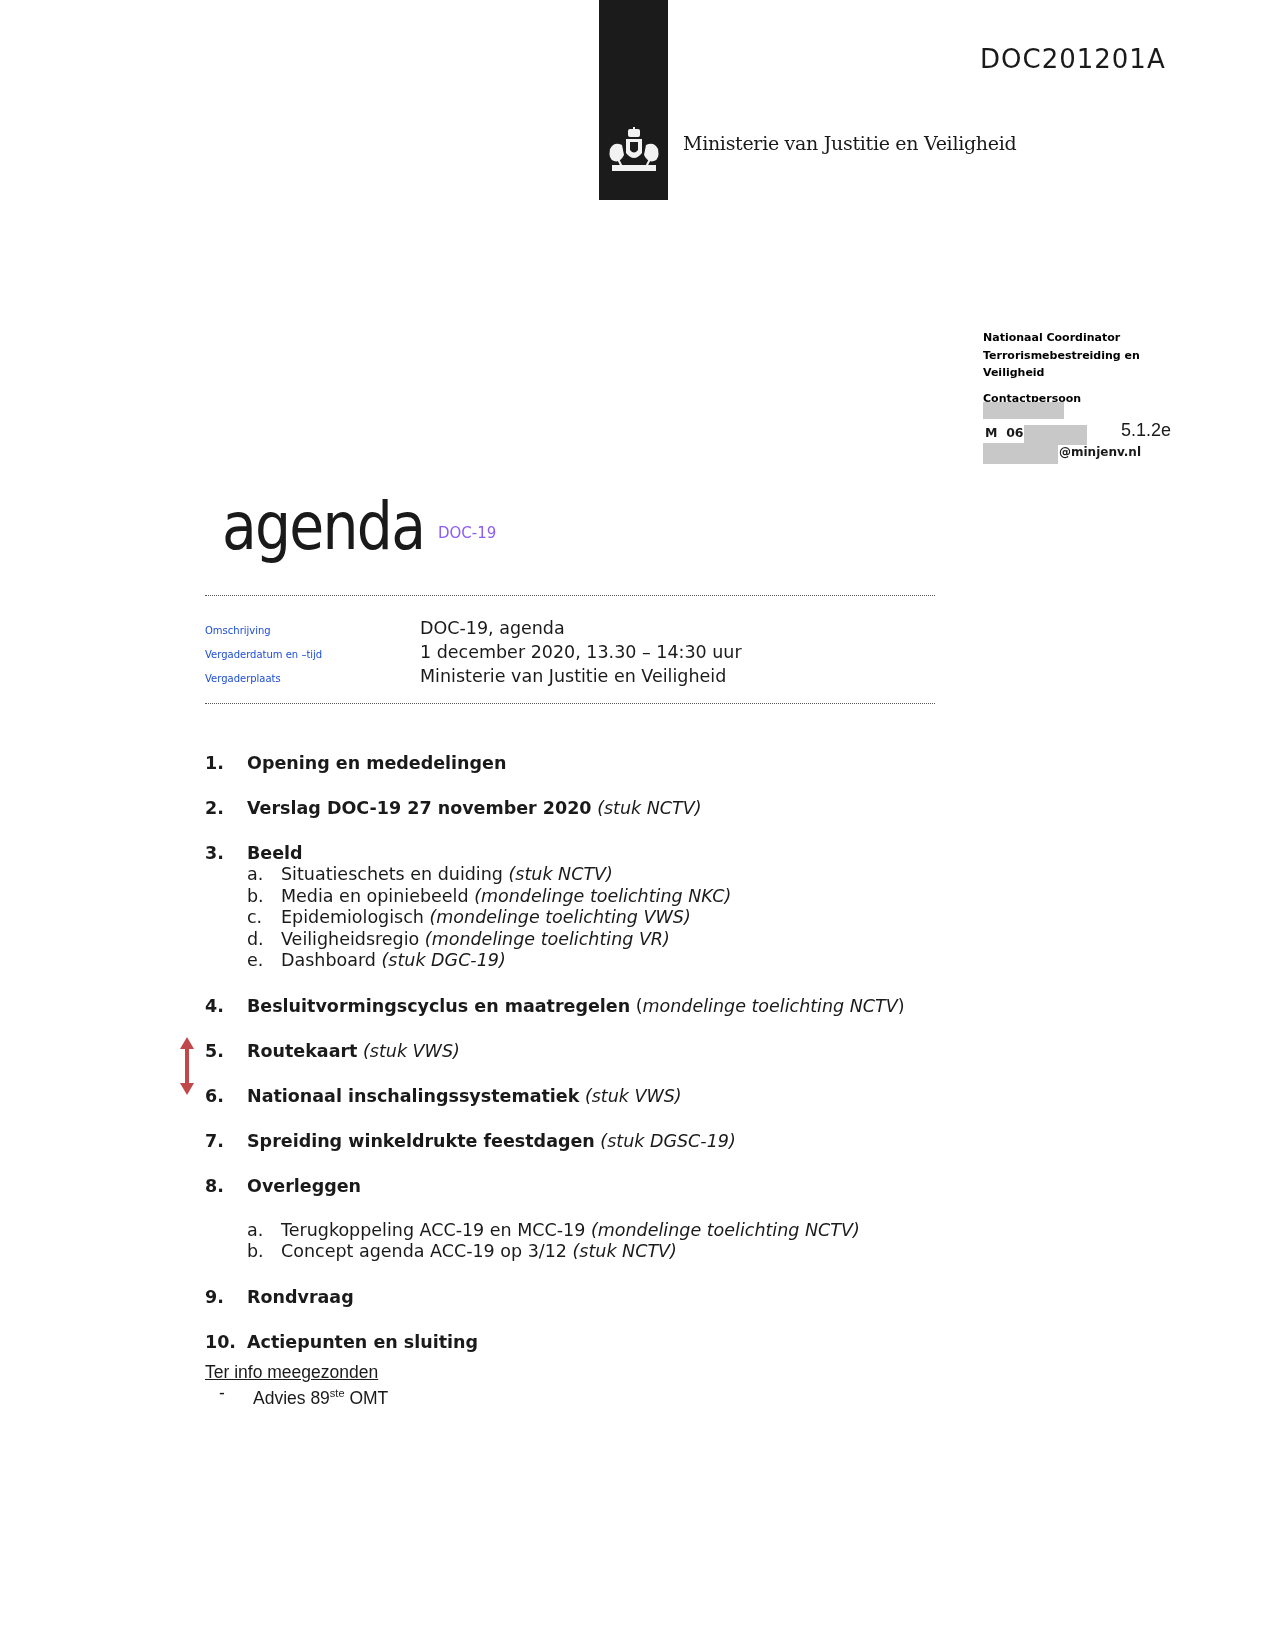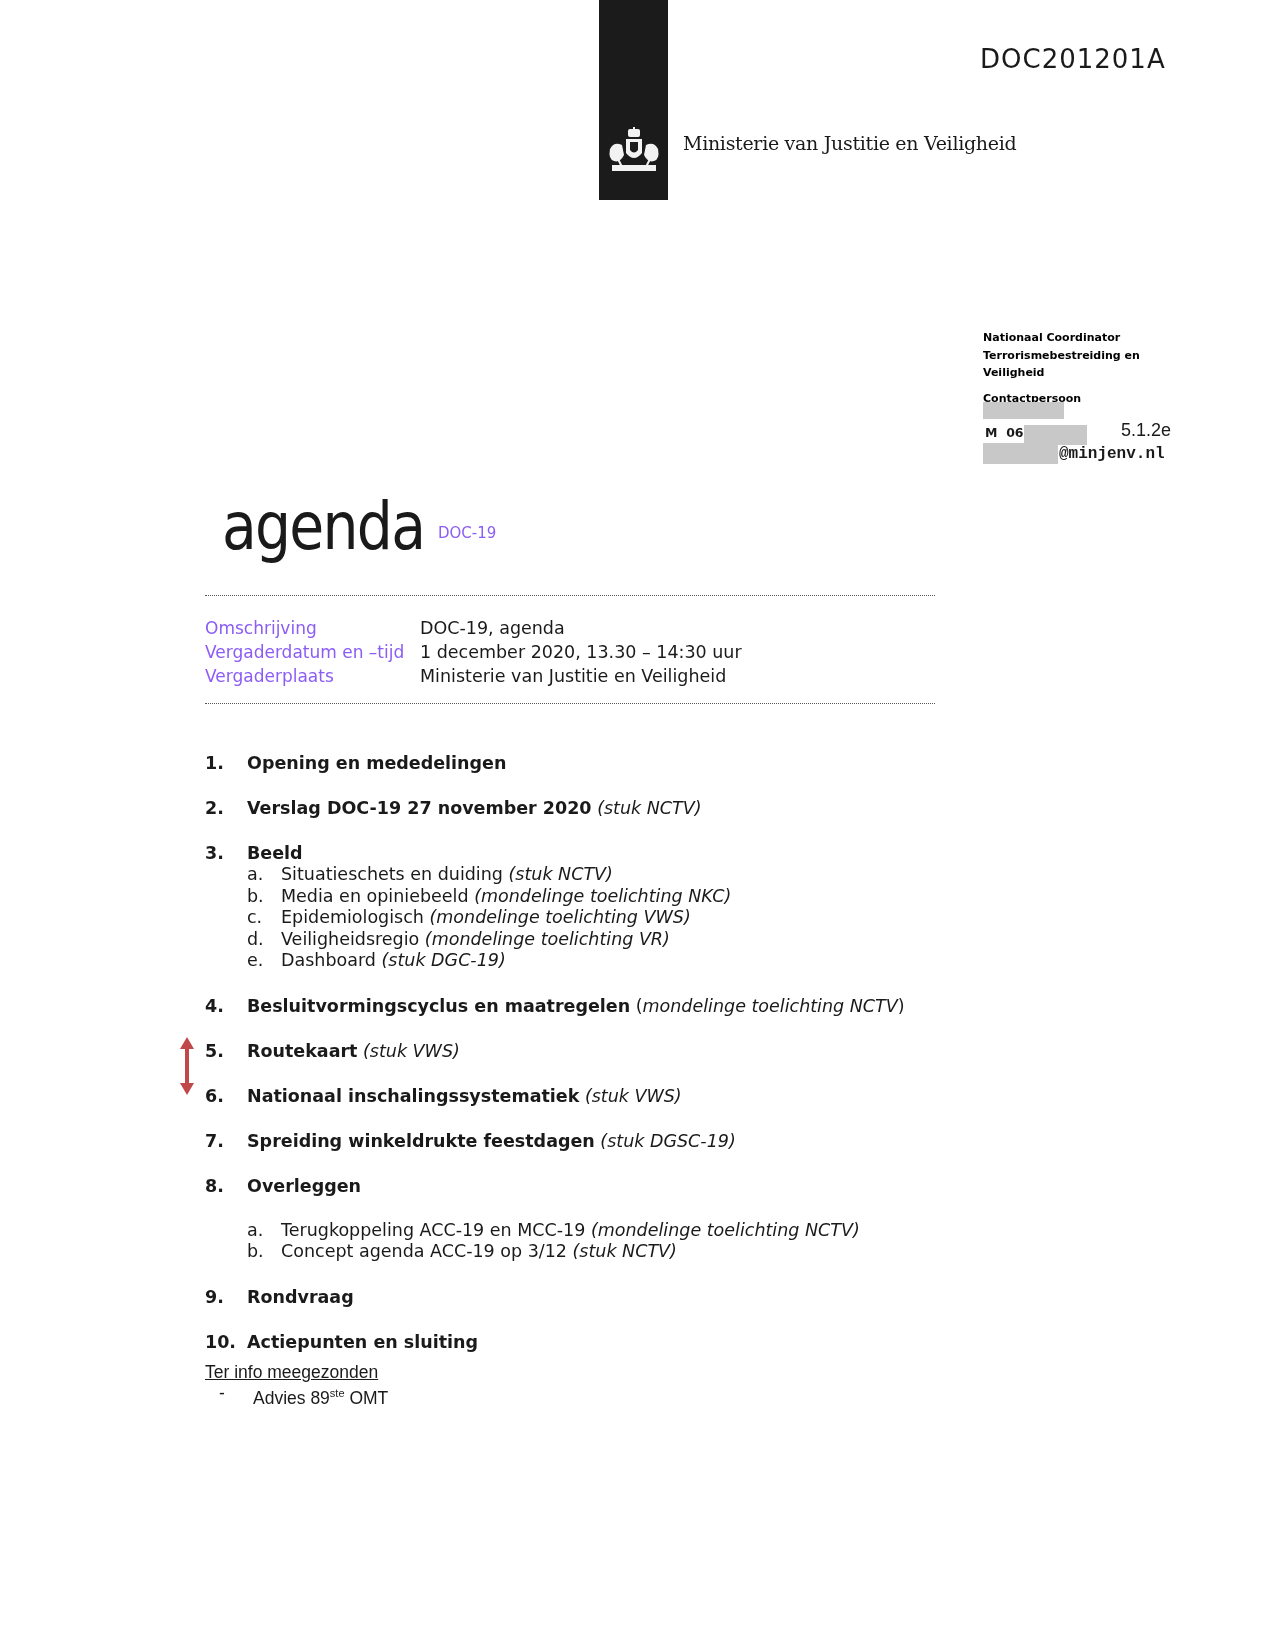--- a/index.html
+++ b/index.html
@@ -34,38 +34,38 @@
     .wob-code {
       position: absolute; left: 1121px; top: 400px; font-size: 18px;
       font-family: "Liberation Sans", sans-serif; color: #1a1a1a; margin-top: 20px;
     }
     .phone-label {
       position: absolute; left: 985px; top: 425px; font-size: 12.5px; font-weight: bold; color:#1a1a1a;text-align:right;
     }
     .r2 { position: absolute; left: 1024px; top: 425px; width: 63px; height: 20px; background:#c8c8c8; }
     .r3 { position: absolute; left: 983px; top: 443px; width: 75px; height: 21px; background:#c8c8c8; }
     .email-suffix {
-      position: absolute; left: 1059px; top: 445px; font-size: 16px; font-weight: bold; color:#1a1a1a;font-family:Liberation Mono, monospace;
+      position: absolute; left: 1059px; top: 445px; font-size: 12px; font-weight: bold; color:#1a1a1a;
     }
     .title-block { position: absolute; left: 222px; top: 488px; }
     .title-word {
       font-family: "DejaVu Sans", sans-serif; font-size: 66px;
       letter-spacing: -2px; color: #1a1a1a; font-weight: normal;
       transform: scaleX(0.86); transform-origin: left; display: inline-block;
     }
     .title-sub {
       position: absolute; left: 216px; top: 36px; font-size: 15px; color:#8b5cf6; white-space: nowrap;
     }
     .rule {
       position: absolute; left: 205px; width: 730px; height: 0;
       border-top: 1px dotted #555;
     }
     .meta { position: absolute; left: 205px; top: 618px; width: 730px; }
     .meta-row { display: flex; align-items: baseline; height: 24px; }
-    .meta-label { width: 215px; font-size: 17px; color: #8b5cf6; }
+    .meta-label { width: 215px; font-size: 10px; color: #1d4ed8; }
     .meta-value { font-size: 17.5px; color: #1a1a1a; }
     .agenda { position: absolute; left: 205px; top: 752px; width: 800px; }
     .item { display: flex; font-size: 17.5px; line-height: 22px; }
     .item .num { width: 42px; font-weight: bold; }
     .item .txt b { font-weight: bold; }
     .item .txt i { font-style: italic; }
     .sub { display: flex; font-size: 17.5px; line-height: 21.5px; padding-left: 42px; }
     .sub .letter { width: 34px; }
     .sub i { font-style: italic; }
     .gap-2 { height: 23px; }

